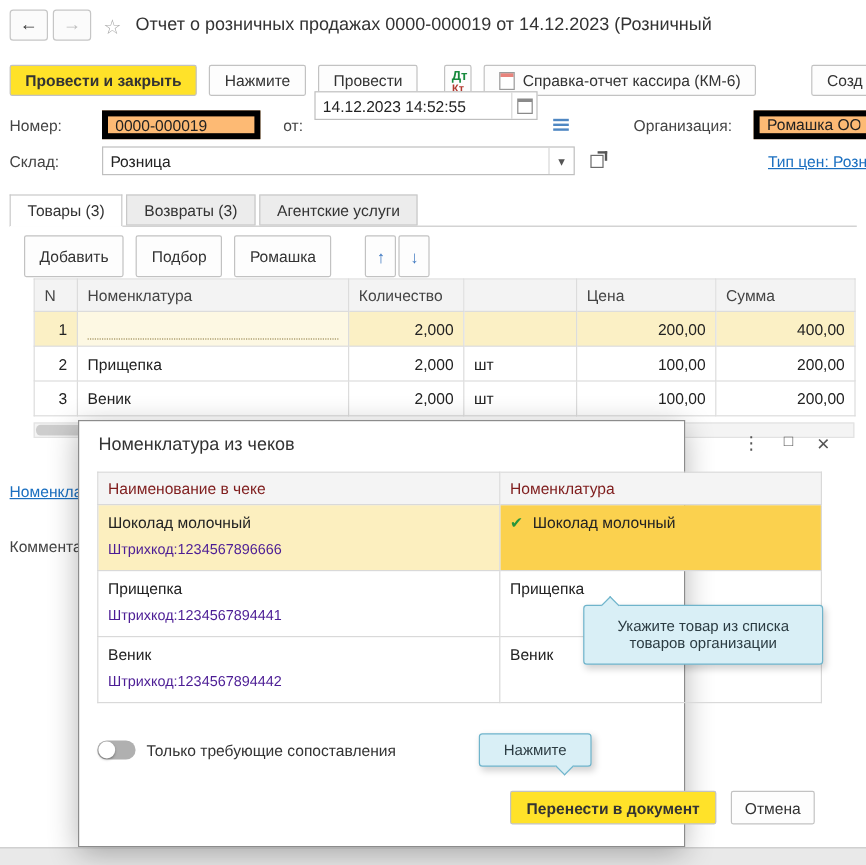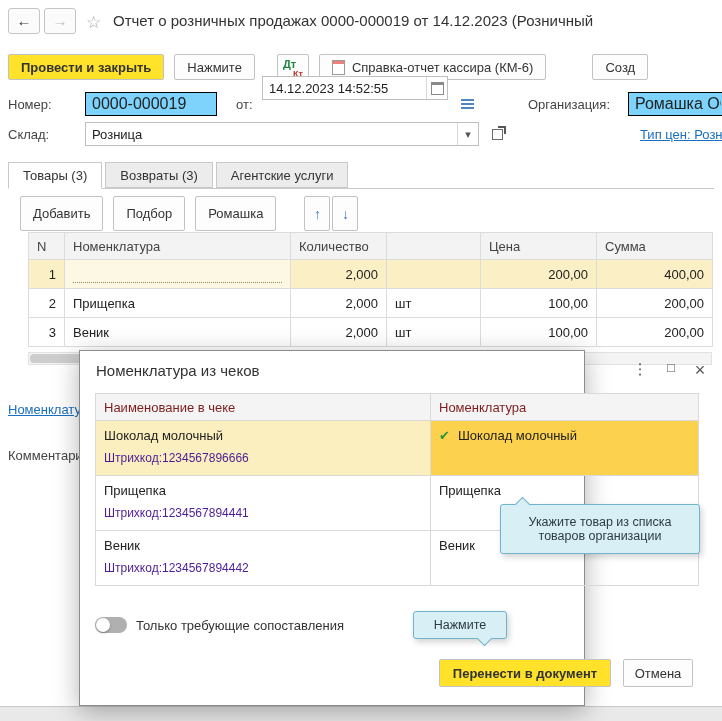--- a/index.html
+++ b/index.html
@@ -23,22 +23,22 @@
   .toolbar .btn{margin-right:10px;}
   .ml-lg{margin-left:12px;}
   .btn.dtkt{width:32px;padding:0 2px;display:inline-block;}
   .dt{display:block;font-size:11px;line-height:10px;font-weight:700;color:#178a3d;text-align:left;margin:3px 0 0 3px;}
   .kt{display:block;font-size:9px;line-height:10px;font-weight:700;color:#b3392f;text-align:right;margin:0 3px 0 0;}
   .doc-ic{display:inline-block;width:11px;height:13px;border:1px solid #9a9a9a;
           background:linear-gradient(to bottom,#e8837c 0 3px,#fff 3px);margin-right:7px;}
   .btn.create{margin-left:36px;}
   
   .field-label{position:absolute;color:#444;}
-  .tb{position:absolute;height:24px;border:1px solid #000000;box-sizing:border-box;padding:0 6px;
-      font-size:16px;font-family:"Liberation Sans",sans-serif;color:#222;background:#7dd3fc;}
+  .tb{position:absolute;height:24px;border:5px solid #000000;box-sizing:border-box;padding:0 6px;
+      font-size:13px;font-family:"Liberation Sans",sans-serif;color:#222;background:#fdba74;}
   .input-group{position:absolute;height:24px;border:1px solid #bfbfbf;box-sizing:border-box;background:#fff;
                display:flex;align-items:stretch;}
   .input-group input{flex:1;border:none;outline:none;padding:0 6px;font-size:13px;
                      font-family:"Liberation Sans",sans-serif;color:#222;background:transparent;min-width:0;}
   .ig-btn{width:20px;display:flex;align-items:center;justify-content:center;border-left:1px solid #d8d8d8;
           cursor:pointer;color:#555;}
   .cal-ic{width:11px;height:9px;border:1px solid #8a8a8a;border-top:3px solid #8a8a8a;background:#fff;}
   .dd{font-size:11px;color:#555;}
   .icon-btn{position:absolute;width:22px;height:22px;border:none;background:transparent;cursor:pointer;
             display:flex;align-items:center;justify-content:center;padding:0;}
@@ -66,21 +66,21 @@
   table.goods td{height:29px;color:#222;}
   .r{text-align:right;}
   tr.sel td{background:#fbf0c5;}
   tr.sel td.editing{background:#fdf8e3;}
   .dotted{display:block;height:16px;border-bottom:1px dotted #9b8c55;}
   
   .hscroll{position:absolute;left:28px;top:352px;width:684px;height:13px;background:#f4f4f4;
            border:1px solid #e2e2e2;box-sizing:border-box;}
   .hthumb{width:172px;height:9px;margin:1px;background:#cdcdcd;border-radius:4px;}
   
-  .modal{position:absolute;left:79px;top:350px;width:506px;height:356px;background:#fff;
+  .modal{position:absolute;left:65px;top:350px;width:506px;height:356px;background:#fff;
          border:1px solid #8c8c8c;box-shadow:0 6px 24px rgba(0,0,0,.3);z-index:10;box-sizing:border-box;}
   .m-title{position:absolute;left:16px;top:11px;font-size:15px;color:#333;}
   .m-ic{position:absolute;top:9px;width:20px;text-align:center;color:#555;cursor:pointer;font-size:15px;}
   table.mtable{position:absolute;left:15px;top:42px;width:603px;border-collapse:collapse;table-layout:fixed;}
   table.mtable th,table.mtable td{border:1px solid #d9d9d9;box-sizing:border-box;overflow:hidden;}
   table.mtable th{height:27px;background:#f4f4f4;font-weight:normal;text-align:left;color:#7f1d1d;padding:0 8px;}
   table.mtable td{height:55px;vertical-align:top;padding:7px 8px;}
   .m-name{color:#222;margin:0 0 8px 0;white-space:nowrap;}
   .m-barcode{color:#4c1d95;font-size:12px;white-space:nowrap;}
   .hl-l{background:#fcefbf;}
@@ -114,20 +114,21 @@
 </button>
 <button class="navbtn fwd">
   <span>→</span>
 </button>
 <span class="star">☆</span>
 <div class="title">Отчет о розничных продажах 0000-000019 от 14.12.2023 (Розничный</div>
 
 <div class="toolbar">
   <button class="btn yellow">Провести и закрыть</button>
   <button class="btn">Нажмите</button>
+  <button class="btn">Провести</button>
   <button class="btn dtkt ml-lg">
     <span class="dt">Дт</span>
     <span class="kt">Кт</span>
   </button>
   <button class="btn">
     <span class="doc-ic"></span>
     <span>Справка-отчет кассира (КМ-6)</span>
   </button>
   <button class="btn create">Созд</button>
 </div>

